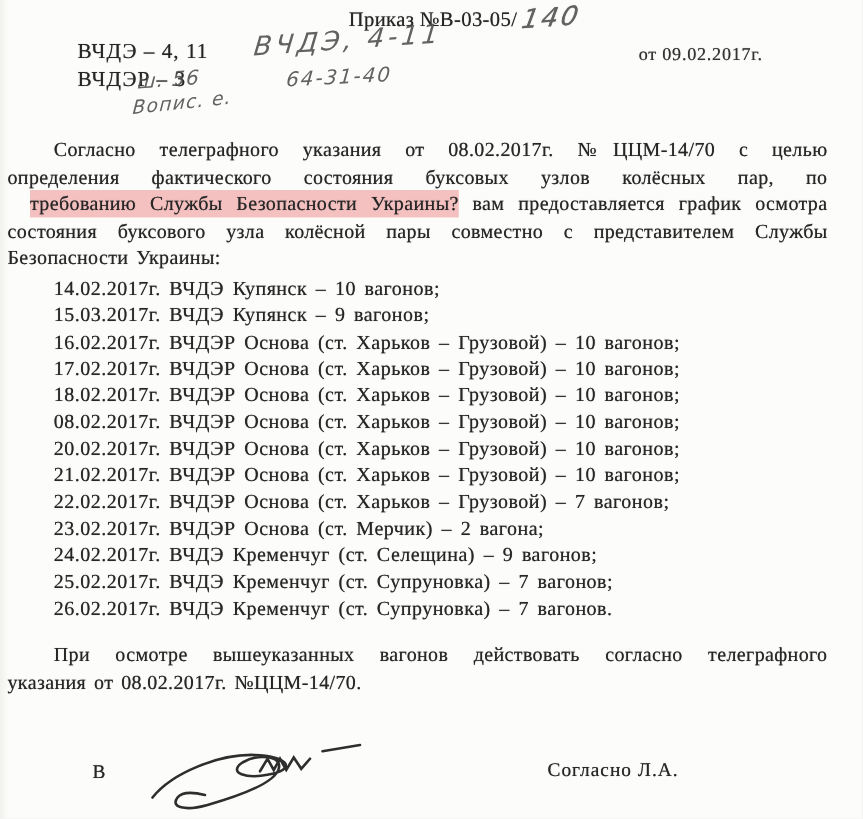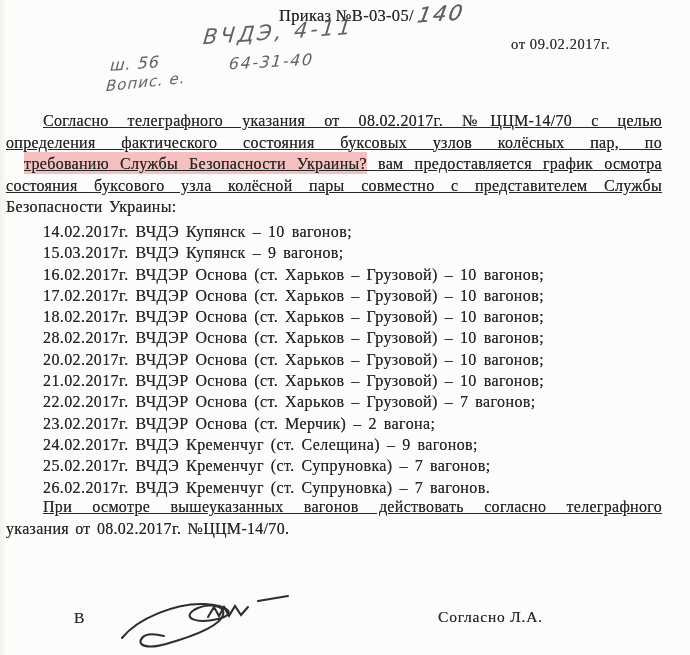--- a/index.html
+++ b/index.html
@@ -21,40 +21,44 @@
   .hand{ font-family:"DejaVu Sans", sans-serif; font-style:italic; color:#4d4d4d; opacity:.88; white-space:nowrap; }
   .hand140{ display:inline-block; font-size:21px; transform:skewX(-14deg) rotate(-4deg); letter-spacing:2px; margin-left:4px; }
   .addr{ left:62px; top:29px; font-size:17px; line-height:23px; letter-spacing:.8px; }
   .date{ left:511px; top:36px; font-size:14.5px; letter-spacing:.6px; color:#333; }
   .note1{ left:203px; top:20px; font-size:21px; transform:rotate(-4deg) skewX(-10deg); letter-spacing:3px; }
   .note2{ left:229px; top:52px; font-size:16px; transform:rotate(-3deg) skewX(-8deg); letter-spacing:1.5px; }
   .note3{ left:110px; top:54px; font-size:16px; transform:rotate(-4deg) skewX(-8deg); letter-spacing:1px; }
   .note4{ left:106px; top:73px; font-size:15px; transform:rotate(-6deg) skewX(-10deg); letter-spacing:1px; }
   .para{ left:6px; width:656px; font-size:16px; line-height:21.6px; word-spacing:2px; }
   .p1{ top:110px; }
-  .p2{ top:496px; }
-  .jline{ text-align:justify; text-align-last:justify; height:21.6px;text-decoration:underline; }
+  .p2{ top:514px; }
+  .jline{ text-align:justify; text-align-last:justify; height:21.6px; }
   .nline{ text-align:left; height:21.6px; }
   .ind{ padding-left:37px; box-sizing:border-box; }
   .hl{ background:var(--hl,#f5c1c0); box-shadow:0 -3px 0 var(--hl,#f5c1c0), 0 2px 0 var(--hl,#f5c1c0);margin-left:18px; }
   .schedule{ left:6px; top:221px; width:656px;font-family:Liberation Serif, serif; }
   .s-row{ padding-left:37px; font-size:16px; line-height:21.3px; letter-spacing:.4px; word-spacing:2.5px; white-space:nowrap; }
   .sigletter{ left:74px; top:609px; font-size:15.5px; }
   .signame{ left:438px; top:608px; font-size:15.5px; letter-spacing:.8px; }
   .sigsvg{ left:108px; top:590px; }
 </style>
 </head>
 <body>
 
 <div class="page">
 
   <div class="abs title print">
     <span>Приказ №В-03-05/</span><span class="hand hand140">140</span>
   </div>
 
+  <div class="abs addr print">
+    <div>ВЧДЭ – 4, 11</div>
+    <div>ВЧДЭР – 3</div>
+  </div>
 
   <div class="abs hand note1">ВЧДЭ, 4-11</div>
   <div class="abs hand note2">64-31-40</div>
   <div class="abs hand note3">ш. 56</div>
   <div class="abs hand note4">Вопис. е.</div>
 
   <div class="abs date print">от 09.02.2017г.</div>
 
   <div class="abs para p1 print">
     <div class="jline ind">Согласно телеграфного указания от 08.02.2017г. №ЦЦМ-14/70 с целью</div>
@@ -64,21 +68,21 @@
     <div class="nline">Безопасности Украины:</div>
   </div>
 
   <div class="abs schedule print">
 
   <div class="s-row">14.02.2017г. ВЧДЭ Купянск – 10 вагонов;</div>
       <div class="s-row">15.03.2017г. ВЧДЭ Купянск – 9 вагонов;</div>
       <div class="s-row">16.02.2017г. ВЧДЭР Основа (ст. Харьков – Грузовой) – 10 вагонов;</div>
       <div class="s-row">17.02.2017г. ВЧДЭР Основа (ст. Харьков – Грузовой) – 10 вагонов;</div>
       <div class="s-row">18.02.2017г. ВЧДЭР Основа (ст. Харьков – Грузовой) – 10 вагонов;</div>
-      <div class="s-row">28.02.2017г. ВЧДЭР Основа (ст. Харьков – Грузовой) – 10 вагонов;</div>
+      <div class="s-row">08.02.2017г. ВЧДЭР Основа (ст. Харьков – Грузовой) – 10 вагонов;</div>
       <div class="s-row">20.02.2017г. ВЧДЭР Основа (ст. Харьков – Грузовой) – 10 вагонов;</div>
       <div class="s-row">21.02.2017г. ВЧДЭР Основа (ст. Харьков – Грузовой) – 10 вагонов;</div>
       <div class="s-row">22.02.2017г. ВЧДЭР Основа (ст. Харьков – Грузовой) – 7 вагонов;</div>
       <div class="s-row">23.02.2017г. ВЧДЭР Основа (ст. Мерчик) – 2 вагона;</div>
       <div class="s-row">24.02.2017г. ВЧДЭ Кременчуг (ст. Селещина) – 9 вагонов;</div>
       <div class="s-row">25.02.2017г. ВЧДЭ Кременчуг (ст. Супруновка) – 7 вагонов;</div>
       <div class="s-row">26.02.2017г. ВЧДЭ Кременчуг (ст. Супруновка) – 7 вагонов.</div>
     </div>
 
   <div class="abs para p2 print">

